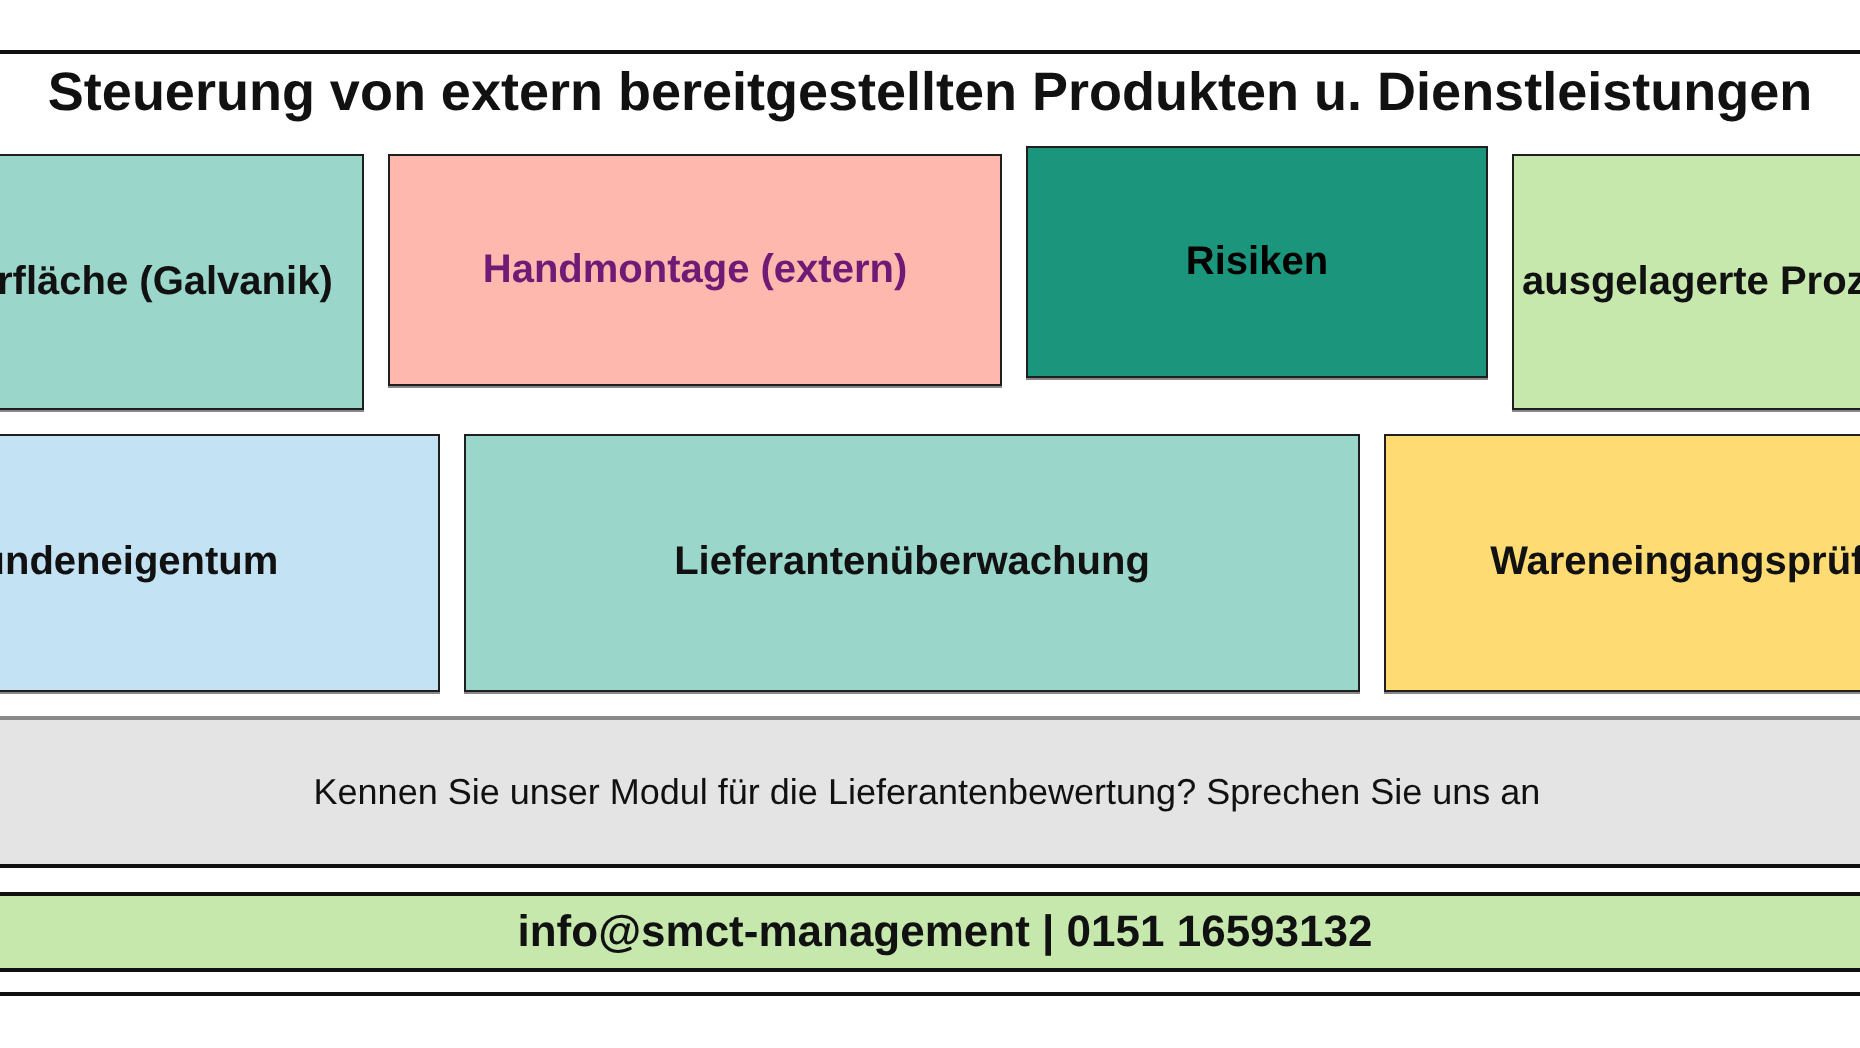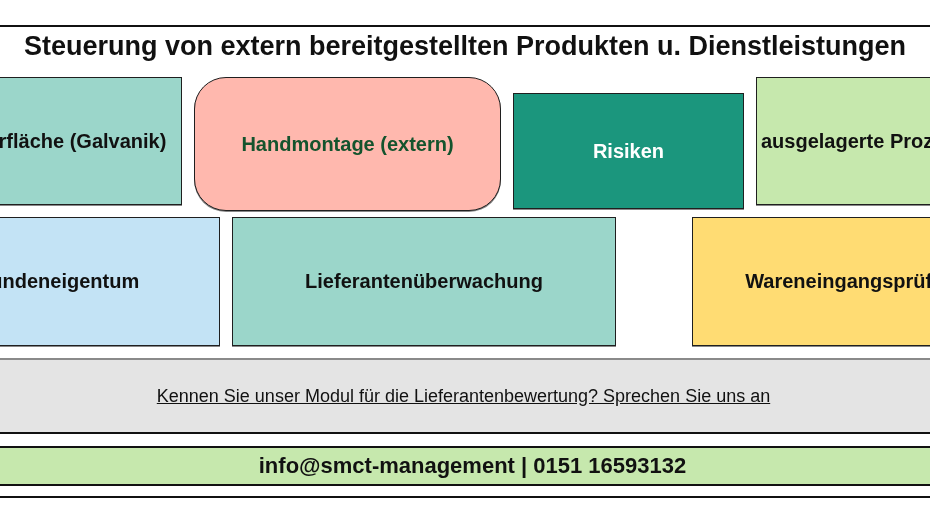--- a/index.html
+++ b/index.html
@@ -37,41 +37,41 @@
 </style>
 </head>
 <body>
 
 <div class="hline" style="top:25px;"></div>
 <div class="title">Steuerung von extern bereitgestellten Produkten u. Dienstleistungen</div>
 
 <div class="box" style="left:-56px; top:77px; width:238px; height:128px; background:#9bd6ca; color:#111;">
   <span>Oberfläche (Galvanik)</span>
 </div>
-<div class="box" style="left:194px; top:77px; width:307px; height:134px; background:#ffb8ae; color:#14532d;border-radius:32px;">
+<div class="box" style="left:194px; top:77px; width:307px; height:116px; background:#ffb8ae; color:#701a75;">
   <span>Handmontage (extern)</span>
 </div>
-<div class="box" style="left:513px; top:93px; width:231px; height:116px; background:#1b967d; color:#ffffff;">
+<div class="box" style="left:513px; top:73px; width:231px; height:116px; background:#1b967d; color:#000000;">
   <span>Risiken</span>
 </div>
 <div class="box" style="left:756px; top:77px; width:240px; height:128px; background:#c6e8ad; color:#111; justify-content:flex-start; padding-left:4px;">
   <span>ausgelagerte Prozesse</span>
 </div>
 
 <div class="box" style="left:-105px; top:217px; width:325px; height:129px; background:#c3e3f5; color:#111;">
   <span>Kundeneigentum</span>
 </div>
-<div class="box" style="left:232px; top:217px; width:384px; height:129px; background:#9bd6ca; color:#111;">
+<div class="box" style="left:232px; top:217px; width:448px; height:129px; background:#9bd6ca; color:#111;">
   <span>Lieferantenüberwachung</span>
 </div>
 <div class="box" style="left:692px; top:217px; width:330px; height:129px; background:#ffdc73; color:#111;">
   <span>Wareneingangsprüfung</span>
 </div>
 
 <div class="banner banner-grey">
-  <span style="padding-right:6px;text-decoration:underline;">Kennen Sie unser Modul für die Lieferantenbewertung? Sprechen Sie uns an</span>
+  <span style="padding-right:6px;">Kennen Sie unser Modul für die Lieferantenbewertung? Sprechen Sie uns an</span>
 </div>
 
 <div class="banner banner-green">
   <span style="padding-right:12px;margin-left:24px;">info@smct-management | 0151 16593132</span>
 </div>
 
 <div class="hline" style="top:496px;"></div>
 
 </body></html>

